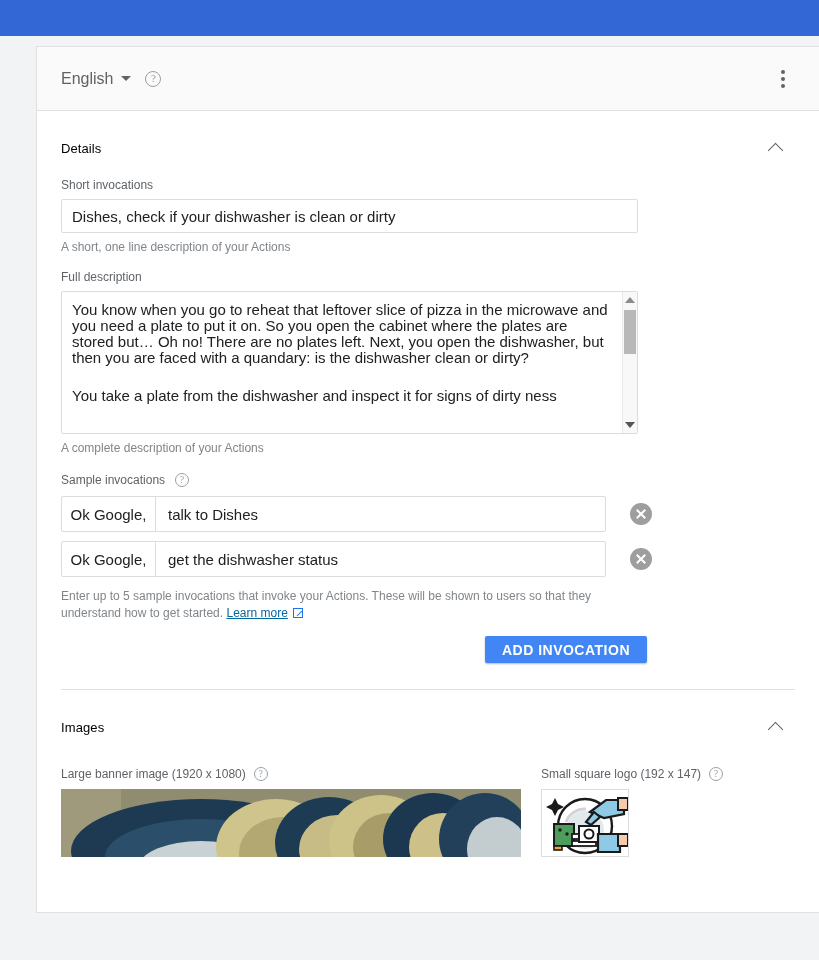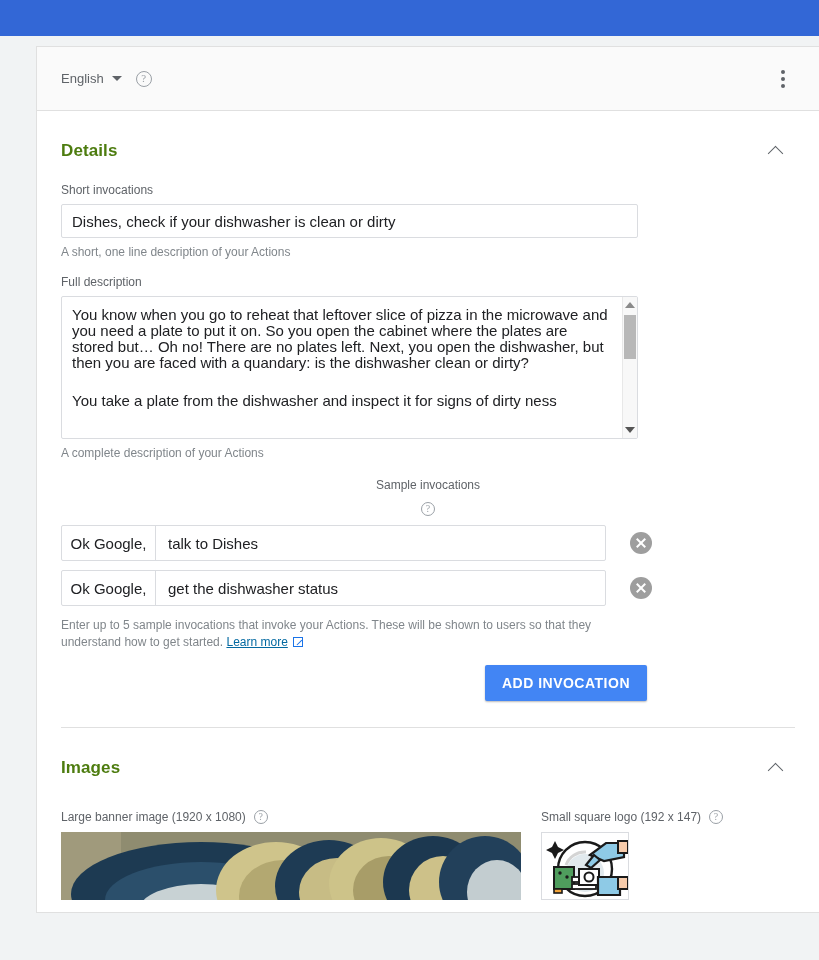--- a/index.html
+++ b/index.html
@@ -34,21 +34,21 @@
     background: #fafafa;
     border-bottom: 1px solid #e0e0e0;
     display: flex; align-items: center;
     padding: 0 24px 0 24px;
     position: relative;
   }
   .lang-select {
     display: flex; align-items: center; gap: 8px;
     color: #5f6368; font-size: 14px; cursor: pointer;
   }
-  .lang-label { color:#5f6368; font-size: 13px; }
+  .lang-label { color:#5f6368; font-size: 16px; }
   .caret-down {
     width: 0; height: 0;
     border-left: 5px solid transparent;
     border-right: 5px solid transparent;
     border-top: 5px solid #5f6368;
     display:inline-block;
   }
   .help-ico {
     width: 16px; height: 16px; border-radius: 50%;
     border: 1.3px solid #9aa0a6; color: #9aa0a6;
@@ -62,21 +62,21 @@
     padding: 4px;
   }
   .kebab i { width: 4px; height: 4px; border-radius: 50%; background: #5f6368; display:block; }
 
   
   .section { padding: 0 24px; }
   .section-head {
     display: flex; align-items: center; justify-content: space-between;
     padding: 30px 0 6px 0;
   }
-  .section-title { font-size: 17px; color: #4d7c0f; font-weight: 700; letter-spacing: .1px; }
+  .section-title { font-size: 13px; color: #000000; font-weight: 400; letter-spacing: .1px; }
   .chev-up {
     width: 11px; height: 11px;
     border-left: 1.6px solid #5f6368;
     border-top: 1.6px solid #5f6368;
     transform: rotate(45deg);
     margin-right: 14px; margin-top: 4px;
     cursor: pointer;
   }
 
   .field { padding-top: 16px; }
@@ -110,21 +110,21 @@
   }
   .sb-arrow-up, .sb-arrow-dn {
     position: absolute; left: 50%; transform: translateX(-50%);
     width: 0; height: 0; border-left: 5px solid transparent; border-right: 5px solid transparent;
   }
   .sb-arrow-up { top: 5px; border-bottom: 6px solid #8a8a8a; }
   .sb-arrow-dn { bottom: 5px; border-top: 6px solid #555; }
   .sb-thumb { position: absolute; left: 1px; top: 18px; width: 12px; height: 44px; background: #b8b8b8; }
 
   
-  .inv-label-row { display:flex; align-items:center; gap:10px; padding-top: 18px; flex-direction: column; }
+  .inv-label-row { display:flex; align-items:center; gap:10px; padding-top: 18px; }
   .inv-label { font-size: 12px; color: #5f6368; }
   .help-ico-sm {
     width: 14px; height: 14px; border-radius: 50%;
     border: 1.2px solid #9aa0a6; color: #9aa0a6;
     font-size: 10px; line-height: 12px; text-align: center;
     display: inline-block; font-family: "Liberation Serif", serif;
   }
   .inv-row { display: flex; align-items: center; margin-top: 9px; gap: 8px; }
   .inv-box {
     width: 545px; height: 36px; display: flex;
@@ -160,21 +160,21 @@
     border: 1.3px solid #1a73e8; margin-left: 5px; vertical-align: -1px;
   }
   .ext-ico:after {
     content:""; position:absolute; left:2px; top:4px; width: 7px; height: 1.3px;
     background: #1a73e8; transform: rotate(-45deg);
   }
 
   .btn-row { display: flex; justify-content: flex-end; padding: 14px 148px 0 0; }
   .btn-primary {
     background: #4285f4; color: #fff; border: none; border-radius: 2px;
-    height: 36px; padding: 0 17px; font-size: 14px; font-weight: bold;
+    height: 27px; padding: 0 17px; font-size: 14px; font-weight: bold;
     letter-spacing: .5px; cursor: pointer;
     box-shadow: 0 1px 2px rgba(0,0,0,.28);
     font-family: "Liberation Sans", sans-serif;
   }
 
   .divider { height: 1px; background: #e0e0e0; margin-top: 26px; }
 
   .images-desc { font-size: 14px; color: #5f6368; line-height: 20px; margin-top: 12px; width: 690px; }
   .img-cols { display: flex; margin-top: 26px; }
   .img-col-banner { width: 480px; }

